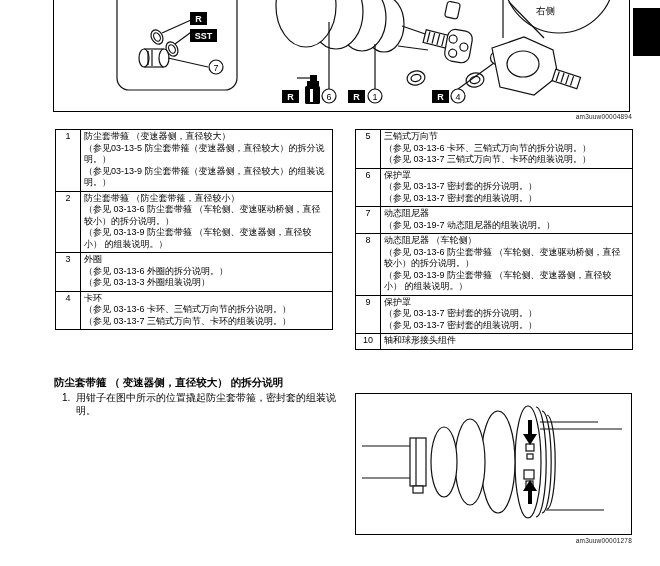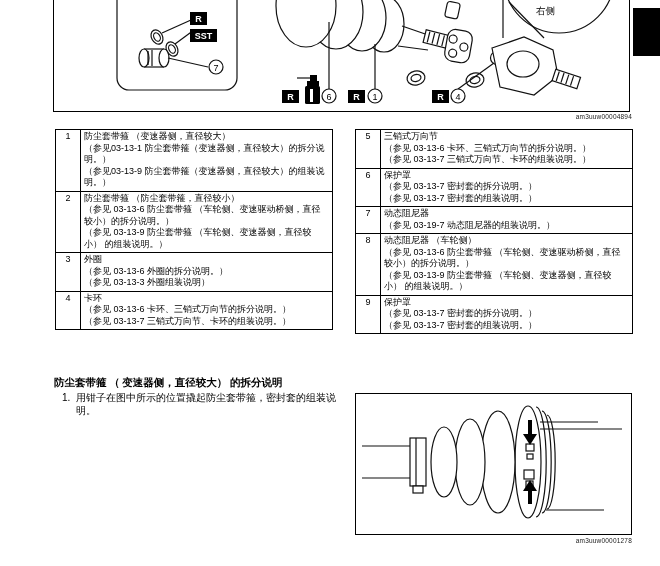--- a/index.html
+++ b/index.html
@@ -34,21 +34,21 @@
     table-layout:fixed; font-size:9px; line-height:11.5px; background:#fff;
   }
   .parts-table.left  { left:55px; }
   .parts-table.right { left:355px; }
   .parts-table td { border:1px solid #000; padding:1px 3px 2px 3px; vertical-align:top; }
   .parts-table td.num { width:22px; text-align:center; padding-left:1px; padding-right:1px; }
 
   
   .section-heading {
     position:absolute; left:54px; top:376px; width:310px;
-    font-size:10.5px; font-weight:bold; line-height:13px;font-family:Liberation Serif, serif;
+    font-size:10.5px; font-weight:bold; line-height:13px;
   }
   .step {
     position:absolute; left:62px; top:391px; width:292px;
     font-size:10px; line-height:13px; display:flex;
   }
   .step .step-num { flex:0 0 14px; }
   .step .step-text { flex:1; }
 
   
   .fig-bottom {
@@ -177,21 +177,21 @@
   </div>
 
   <div class="fig-code top">am3uuw00004894</div>
 
   <table class="parts-table left">
     <tbody id="tbody-left">
         <tr>
           <td class="num">1</td>
           <td>
             <div>防尘套带箍 （变速器侧，直径较大）</div>
-            <div>（参见03-13-1 防尘套带箍（变速器侧，直径较大）的拆分说明。）</div>
+            <div>（参见03-13-5 防尘套带箍（变速器侧，直径较大）的拆分说明。）</div>
             <div>（参见03-13-9 防尘套带箍（变速器侧，直径较大）的组装说明。）</div>
           </td>
         </tr>
         <tr>
           <td class="num">2</td>
           <td>
             <div>防尘套带箍 （防尘套带箍，直径较小）</div>
             <div>（参见 03-13-6 防尘套带箍 （车轮侧、变速驱动桥侧，直径较小）的拆分说明。）</div>
             <div>（参见 03-13-9 防尘套带箍 （车轮侧、变速器侧，直径较小） 的组装说明。）</div>
           </td>
@@ -246,20 +246,26 @@
             <div>（参见 03-13-6 防尘套带箍 （车轮侧、变速驱动桥侧，直径较小）的拆分说明。）</div>
             <div>（参见 03-13-9 防尘套带箍 （车轮侧、变速器侧，直径较小） 的组装说明。）</div>
           </td>
         </tr>
         <tr>
           <td class="num">9</td>
           <td>
             <div>保护罩</div>
             <div>（参见 03-13-7 密封套的拆分说明。）</div>
             <div>（参见 03-13-7 密封套的组装说明。）</div>
+          </td>
+        </tr>
+        <tr>
+          <td class="num">10</td>
+          <td>
+            <div>轴和球形接头组件</div>
           </td>
         </tr>
       </tbody>
   </table>
 
   <div class="section-heading">防尘套带箍 （ 变速器侧，直径较大） 的拆分说明</div>
   <div class="step">
     <span class="step-num">1.</span>
     <span class="step-text">用钳子在图中所示的位置撬起防尘套带箍，密封套的组装说明。</span>
   </div>

